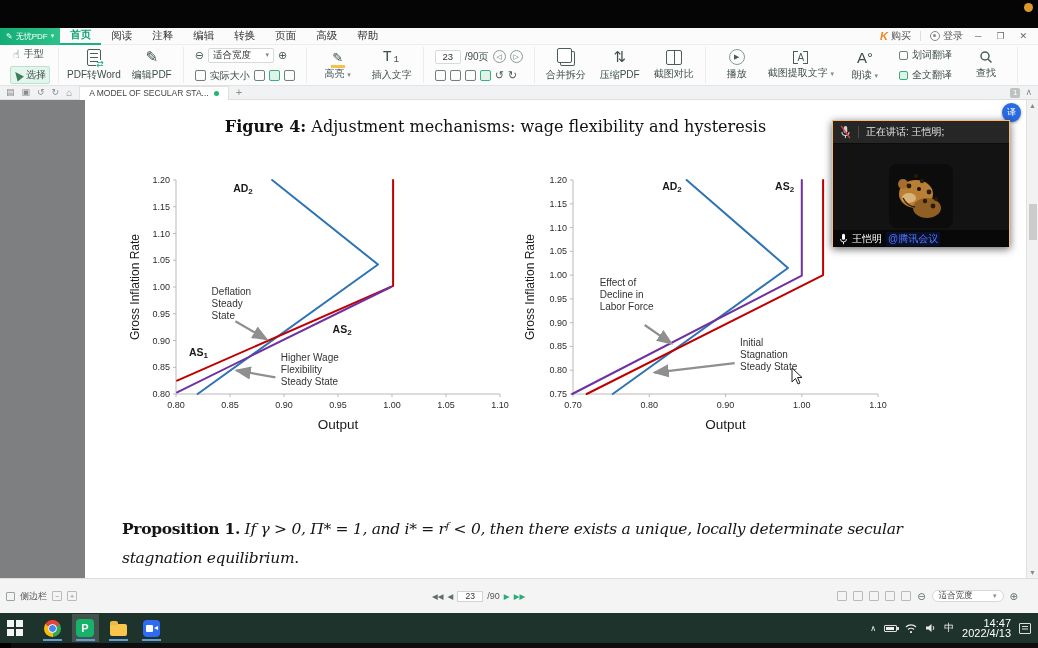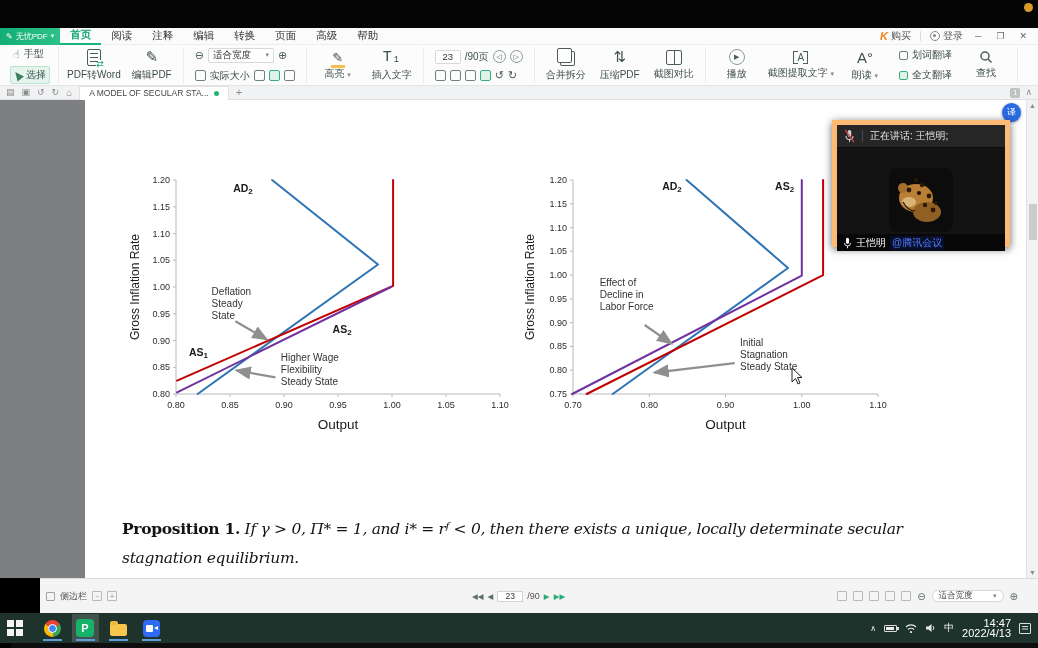--- a/index.html
+++ b/index.html
@@ -75,31 +75,31 @@
 
   
   .sbar{position:absolute;right:0;top:0;width:12px;height:478px;background:#f2f2f2;border-left:1px solid #e0e0e0;}
   .sbar .ar{position:absolute;left:0;right:0;text-align:center;font-size:7px;color:#8a8a8a;}
   .sbar .thumb{position:absolute;left:2px;top:104px;width:8px;height:36px;background:#cccccc;}
 
   
   .fab{position:absolute;right:17px;top:3px;width:19px;height:19px;border-radius:50%;background:#2a6ae2;color:#fff;font-size:9px;display:flex;align-items:center;justify-content:center;box-shadow:0 1px 3px rgba(0,0,0,.4);}
 
   
-  .overlay{position:absolute;left:832px;top:20px;width:178px;height:127px;background:#161616;border:5px solid #fdba74;box-shadow:0 2px 8px rgba(0,0,0,.6);}
+  .overlay{position:absolute;left:832px;top:20px;width:178px;height:127px;background:#161616;border:1px solid #fdba74;box-shadow:0 2px 8px rgba(0,0,0,.6);}
   .ov-head{height:23px;background:#262626;border-bottom:1px solid #0c0c0c;display:flex;align-items:center;gap:7px;padding:0 7px;}
   .ov-head .sep{width:1px;height:12px;background:#4a4a4a;}
   .ov-head .txt{color:#e8e8e8;font-size:10px;white-space:nowrap;}
   .ov-body{position:relative;height:103px;background:#131313;display:flex;align-items:center;justify-content:center;}
   .ov-foot{position:absolute;left:0;right:0;bottom:0;height:17px;background:rgba(0,0,0,.55);display:flex;align-items:center;gap:4px;padding:0 6px;}
   .ov-name{color:#fff;font-size:10px;font-weight:normal;}
   .ov-wm{color:#4d79ff;font-size:10px;background:rgba(10,25,80,.45);padding:0 2px;}
 
   
-  .statusbar{height:28px;background:#f4f4f4;border-top:1px solid #dcdcdc;display:flex;align-items:center;font-size:9px;color:#555;padding:17px 6px;position:relative;margin-left:40px;}
+  .statusbar{height:28px;background:#f4f4f4;border-top:1px solid #dcdcdc;display:flex;align-items:center;font-size:9px;color:#555;padding:17px 6px;position:relative;}
   .st-left{display:flex;align-items:center;gap:5px;}
   .chk{width:9px;height:9px;border:1px solid #9aa5a1;border-radius:1px;display:inline-block;}
   .sbx{width:10px;height:10px;border:1px solid #b5bcb9;border-radius:1px;display:flex;align-items:center;justify-content:center;font-size:7px;color:#8a8a8a;}
   .st-center{position:absolute;left:432px;display:flex;align-items:center;gap:4px;}
   .nav{font-size:7.5px;color:#5d6f6a;}
   .nav.fwd{color:#2bab77;}
   .st-in{width:26px;height:11px;border:1px solid #cfd5d2;background:#fff;font-size:8.5px;text-align:center;color:#333;padding:0;}
   .st-right{margin-left:auto;display:flex;align-items:center;gap:6px;padding-right:14px;}
   .pill{display:flex;align-items:center;justify-content:space-between;width:72px;height:12px;border:1px solid #d8d8d8;border-radius:7px;background:#fff;font-size:8.5px;color:#444;padding:0 6px;}
 
@@ -307,20 +307,23 @@
     </div>
     <span class="tic" style="font-size:11px;">+</span>
     <div class="tb-right">
       <span class="badge1">1</span>
       <span class="tic">∧</span>
     </div>
   </div>
 
   <div class="docarea">
     <div class="page">
+      <div class="fig-title">
+        <b>Figure 4:</b><span> Adjustment mechanisms: wage flexibility and hysteresis</span>
+      </div>
       <div class="chart" style="left:42px;top:60px;"><svg xmlns="http://www.w3.org/2000/svg" width="382" height="272" font-family="Liberation Sans, DejaVu Sans, sans-serif">
             <defs>
               <marker id="arr0" markerWidth="9" markerHeight="8" refX="6.5" refY="3" orient="auto">
                 <path d="M0,0 L7.5,3 L0,6 z" fill="#8f8f8f"></path>
               </marker>
             </defs>
             <line x1="49" y1="20" x2="49" y2="234" stroke="#b9b9b9"></line>
             <line x1="49" y1="234" x2="373" y2="234" stroke="#b9b9b9"></line>
             <line x1="46" y1="234.0" x2="49" y2="234.0" stroke="#b9b9b9"></line>
             <text x="43" y="237" text-anchor="end" font-size="9" fill="#2b2b2b">0.80</text>

